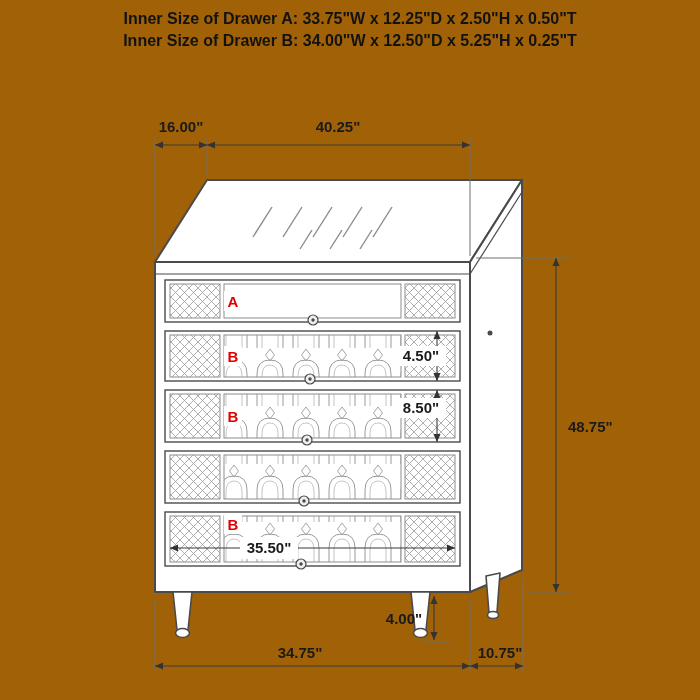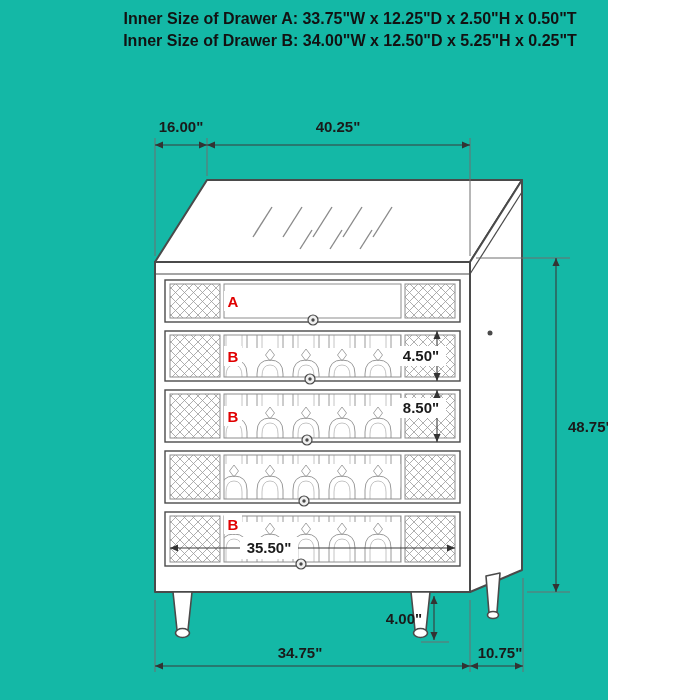--- a/index.html
+++ b/index.html
@@ -1,16 +1,16 @@
 <!DOCTYPE html>
 <html><head>
 <meta charset="utf-8">
 <style>
   html,body { margin:0; padding:0; background:#ffffff; }
-  .canvas { position:relative; width:608px; height:700px; background:#14b8a6; overflow:hidden;
+  .canvas { position:relative; width:700px; height:700px; background:#a16207; overflow:hidden;
             font-family:"Liberation Sans", sans-serif; }
   svg { display:block; }
   .header-text { font:bold 16px "Liberation Sans", sans-serif; fill:#121212; }
   .dimtext     { font:bold 15px "Liberation Sans", sans-serif; fill:#1a1a1a; }
   .redtext     { font:bold 15px "Liberation Sans", sans-serif; fill:#e00000; }
   .outline { fill:#ffffff; stroke:#4a4a4a; stroke-width:2; stroke-linejoin:round; }
   .thin    { stroke:#4a4a4a; stroke-width:1.2; fill:none; }
   .drawer  { fill:#ffffff; stroke:#4a4a4a; stroke-width:1.4; }
   .panel   { stroke:#8d8d8d; stroke-width:1; }
   .hatchfill { fill:url(#hatch); }

